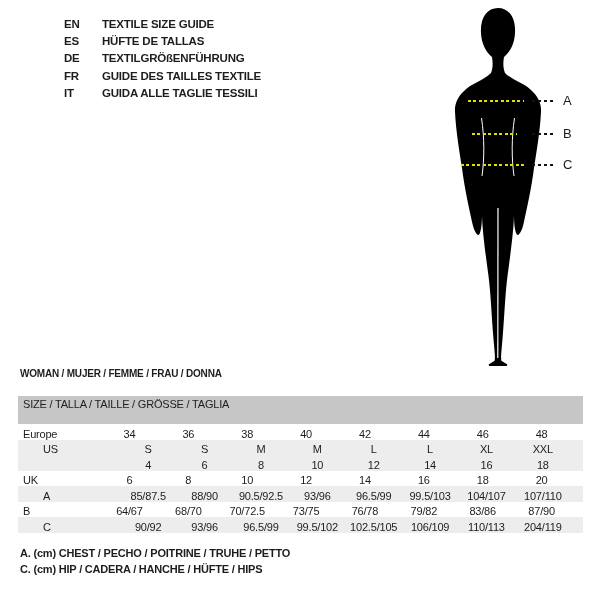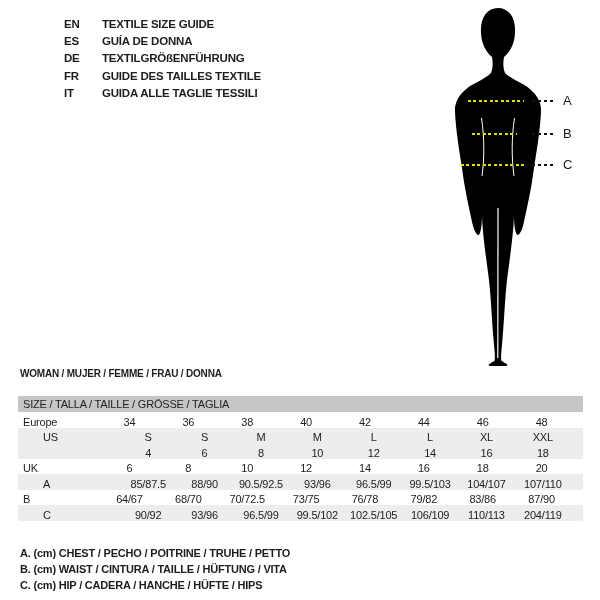--- a/index.html
+++ b/index.html
@@ -80,21 +80,21 @@
   }
 
   
   .size-table {
     position: absolute;
     left: 18px;
     top: 396px;
     width: 565px;
   }
   .table-header {
-    height: 16px;
+    height: 28px;
     line-height: 16px;
     background: var(--table-header-bg, #c7c7c7);
     font-size: 11px;
     padding-left: 5px;
     letter-spacing: -0.2px;
     white-space: nowrap;
   }
   .trow {
     display: flex;
     height: 15.5px;
@@ -135,21 +135,21 @@
 
 <div class="page">
 
   <div class="lang-block">
     <div class="lang-row">
       <span class="lang-code">EN</span>
       <span class="lang-text">TEXTILE SIZE GUIDE</span>
     </div>
     <div class="lang-row">
       <span class="lang-code">ES</span>
-      <span class="lang-text">GUÍA DE DONNA</span>
+      <span class="lang-text">HÜFTE DE TALLAS</span>
     </div>
     <div class="lang-row">
       <span class="lang-code">DE</span>
       <span class="lang-text">TEXTILGRÖßENFÜHRUNG</span>
     </div>
     <div class="lang-row">
       <span class="lang-code">FR</span>
       <span class="lang-text">GUIDE DES TAILLES TEXTILE</span>
     </div>
     <div class="lang-row">
@@ -300,17 +300,16 @@
       <span class="cell">99.5/102</span>
       <span class="cell">102.5/105</span>
       <span class="cell">106/109</span>
       <span class="cell">110/113</span>
       <span class="cell">204/119</span>
     </div>
   </div>
 
   <div class="legend">
     <div class="legend-line">A. (cm) CHEST / PECHO / POITRINE / TRUHE / PETTO</div>
-    <div class="legend-line">B. (cm) WAIST / CINTURA / TAILLE / HÜFTUNG / VITA</div>
     <div class="legend-line">C. (cm) HIP / CADERA / HANCHE / HÜFTE / HIPS</div>
   </div>
 
 </div>
 
 </body></html>

